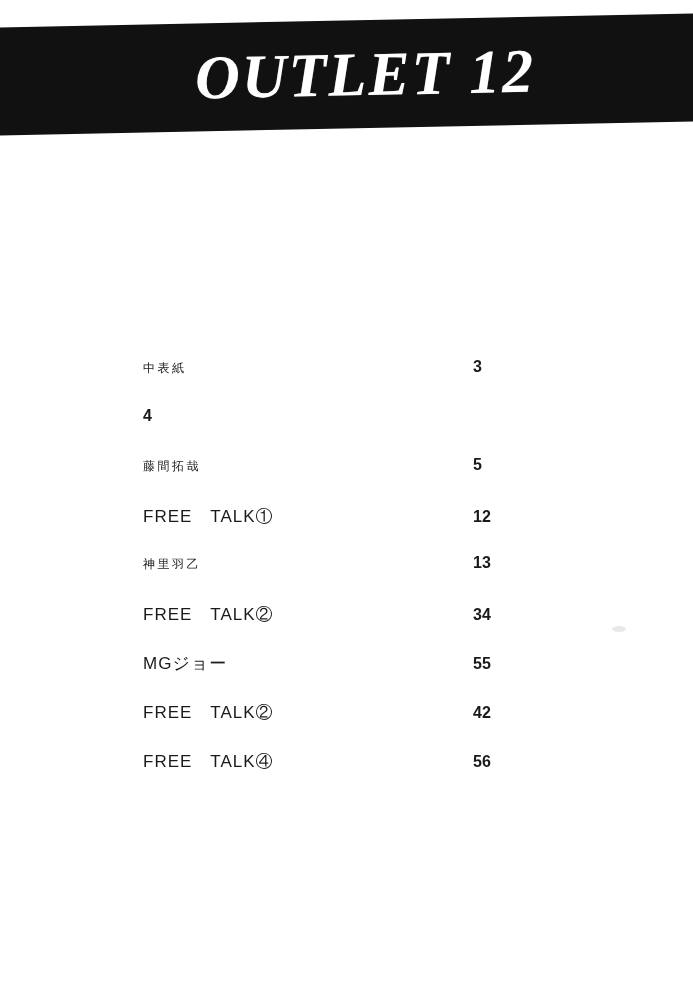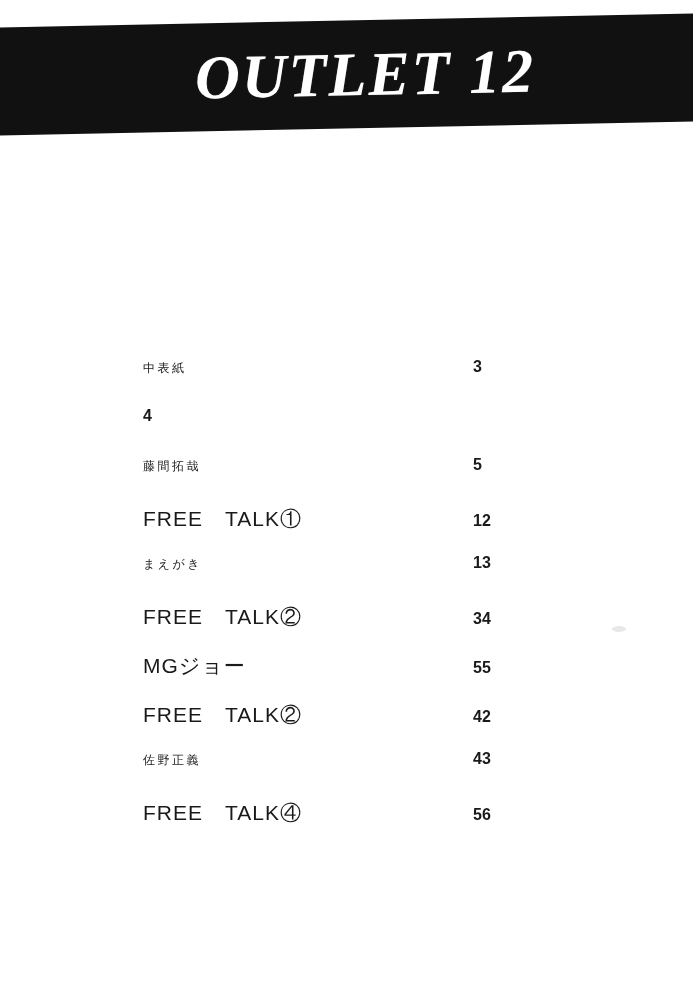--- a/index.html
+++ b/index.html
@@ -57,21 +57,21 @@
   }
   .toc-row {
     display: flex;
     align-items: baseline;
     height: 49px;
   }
   .toc-title {
     flex: 0 0 auto;
     width: 330px;
     color: #1a1a1a;
-    font-size: 21px;
+    font-size: 17px;
     letter-spacing: 1px;
     white-space: nowrap;
   }
   .toc-title.jp {
     font-size: 12px;
     letter-spacing: 2.5px;
   }
   .toc-page {
     flex: 0 0 auto;
     width: 48px;
@@ -110,38 +110,34 @@
   </div>
   <div class="toc-row">
     <span class="toc-title jp">藤間拓哉</span>
     <span class="toc-page">5</span>
   </div>
   <div class="toc-row">
     <span class="toc-title">FREE　TALK①</span>
     <span class="toc-page">12</span>
   </div>
   <div class="toc-row">
-    <span class="toc-title jp">まえがき</span>
+    <span class="toc-title jp">神里羽乙</span>
     <span class="toc-page">13</span>
   </div>
   <div class="toc-row">
     <span class="toc-title">FREE　TALK②</span>
     <span class="toc-page">34</span>
   </div>
   <div class="toc-row">
     <span class="toc-title">MGジョー</span>
     <span class="toc-page">55</span>
   </div>
   <div class="toc-row">
     <span class="toc-title">FREE　TALK②</span>
     <span class="toc-page">42</span>
   </div>
   <div class="toc-row">
-    <span class="toc-title jp">佐野正義</span>
-    <span class="toc-page">43</span>
-  </div>
-  <div class="toc-row">
     <span class="toc-title">FREE　TALK④</span>
     <span class="toc-page">56</span>
   </div>
 </div>
 
 <div class="speck"></div>
 
 </body></html>

